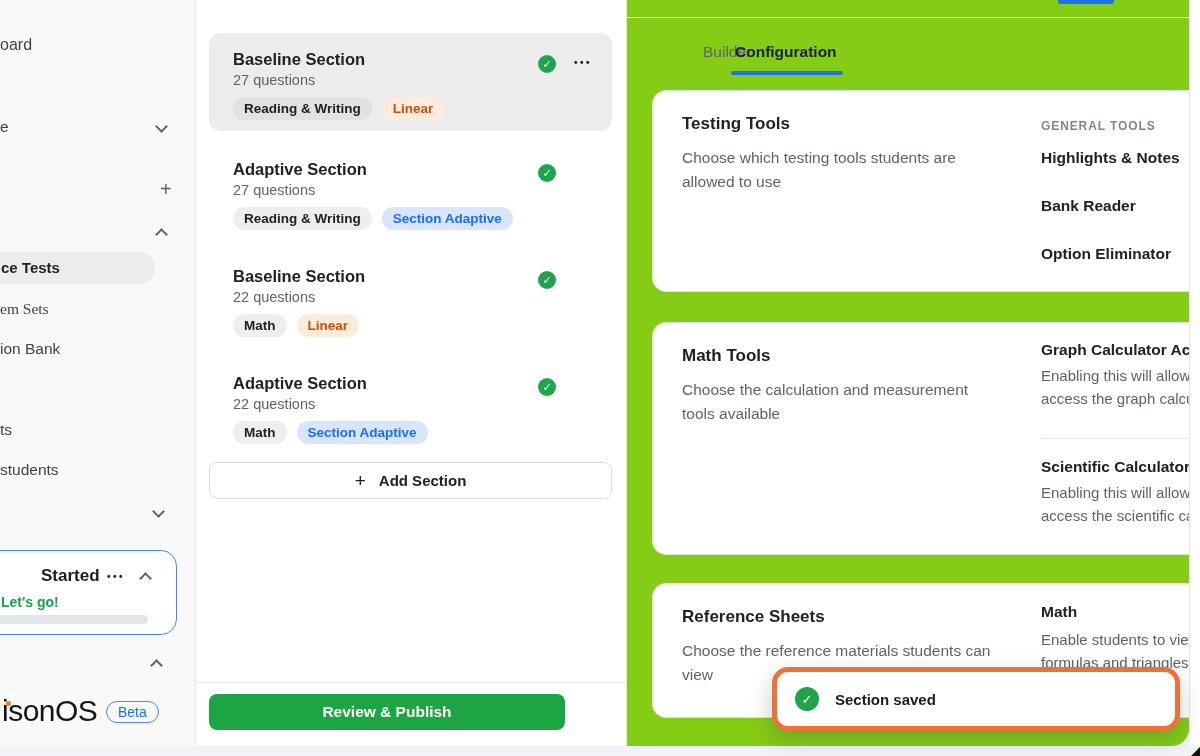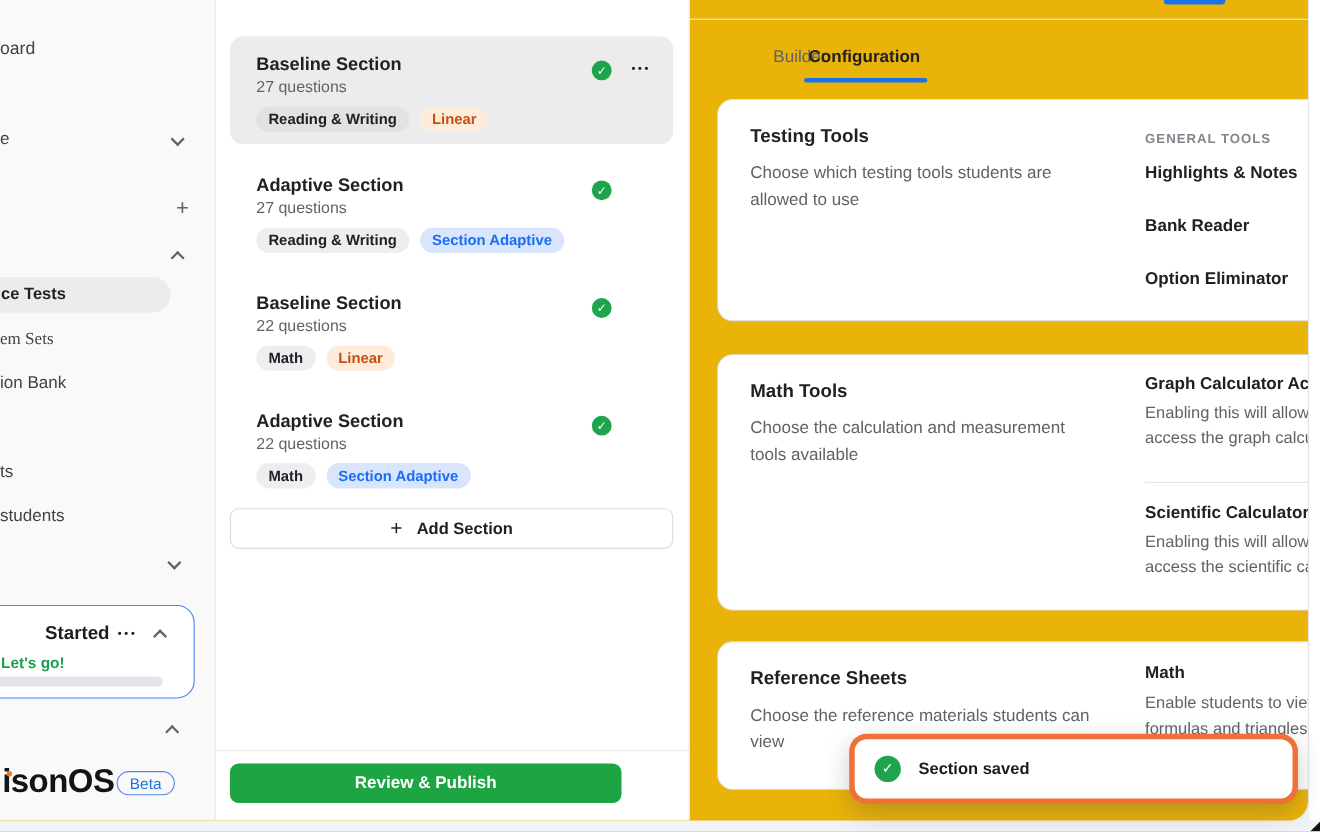--- a/index.html
+++ b/index.html
@@ -9,21 +9,21 @@
     background:#f2f3f6;
     color:#202124;
     position:relative;
   }
   .abs { position:absolute; }
 
   
   .right-gutter { left:1190px; top:0; width:10px; height:746px; background:#ffffff; }
   .sheet {
     left:0; top:0; width:1190px; height:746px;
-    background:#eab308;
+    background:#84cc16;
     border-right:1px solid #e4e4e7;
     border-bottom-right-radius:18px;
     overflow:hidden;
   }
   .top-divider { left:0; top:17px; width:1190px; height:1px; background:#e8e8ea; }
   .tab-accent-top { left:1058px; top:0; width:56px; height:4px; background:#1a73e8; border-radius:0 0 3px 3px; }
 
   
   .sidebar { left:0; top:0; width:196px; height:746px; background:#f9f9f9; border-right:1px solid #e7e7e8; }
   .side-label { color:#3f4349; font-size:15.5px; white-space:nowrap; }
@@ -37,21 +37,21 @@
     line-height:32px; font-weight:600; font-size:15px; color:#202124;
   }
   .gs-card {
     left:-16px; top:550px; width:193px; height:85px;
     background:#ffffff; border:1.5px solid #4a84f0; border-radius:16px;
   }
   .gs-title { left:18px; top:15px; font-size:17px; font-weight:700; color:#1c1d1f; white-space:nowrap;margin-left:38px; }
   .gs-sub   { left:16px; top:43px; font-size:14px; font-weight:600; color:#1e9e50; white-space:nowrap; }
   .gs-bar   { left:6px; top:64px; width:157px; height:9px; background:#e3e5e8; border-radius:5px; }
   .dots { color:#202124; font-size:10px; letter-spacing:2.5px; font-weight:700; }
-  .logo-text { left:2px; top:694px; font-size:30px; font-weight:700; color:#131417; letter-spacing:-0.5px; white-space:nowrap; }
+  .logo-text { left:2px; top:694px; font-size:30px; font-weight:400; color:#131417; letter-spacing:-0.5px; white-space:nowrap; }
   .logo-dot { left:6px; top:701px; width:5px; height:5px; border-radius:50%; background:#f57c1f; }
   .beta-badge {
     left:106px; top:701px; padding:2px 11px;
     border:1.5px solid #4f86ee; border-radius:13px;
     color:#1a73e8; font-size:14px; font-weight:500;
   }
 
   
   .mid { left:196px; top:0; width:431px; height:746px; background:#ffffff; border-right:1px solid #e8e8ea; }
   .section-card { left:13px; width:403px; border-radius:12px; background:#ffffff; padding:10px 24px 0 24px; cursor:pointer; }

